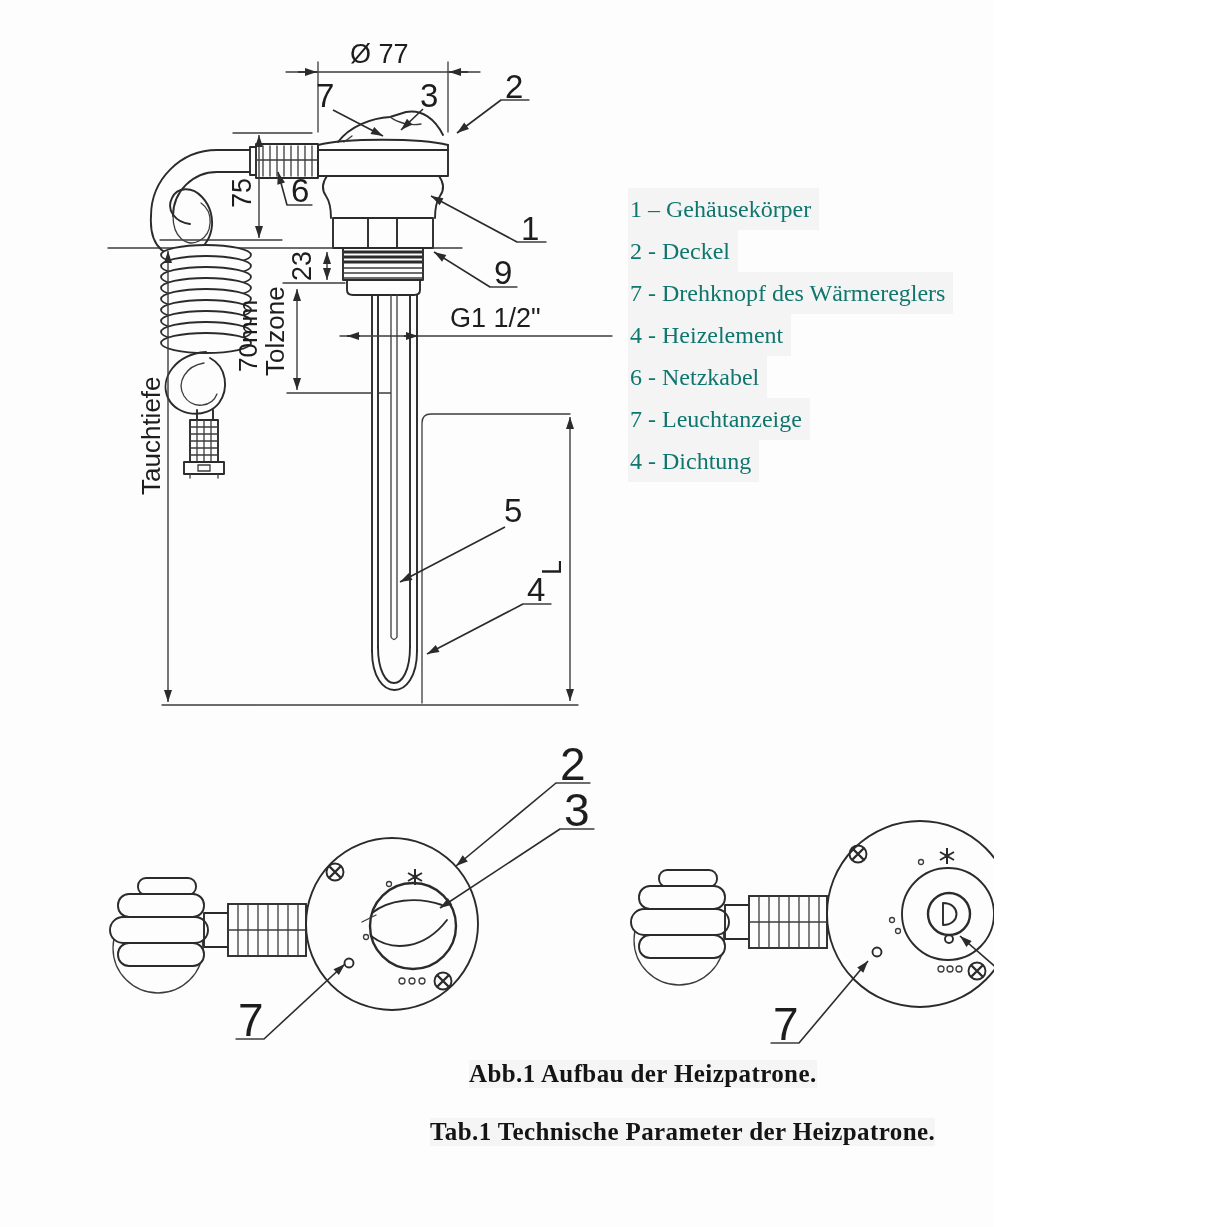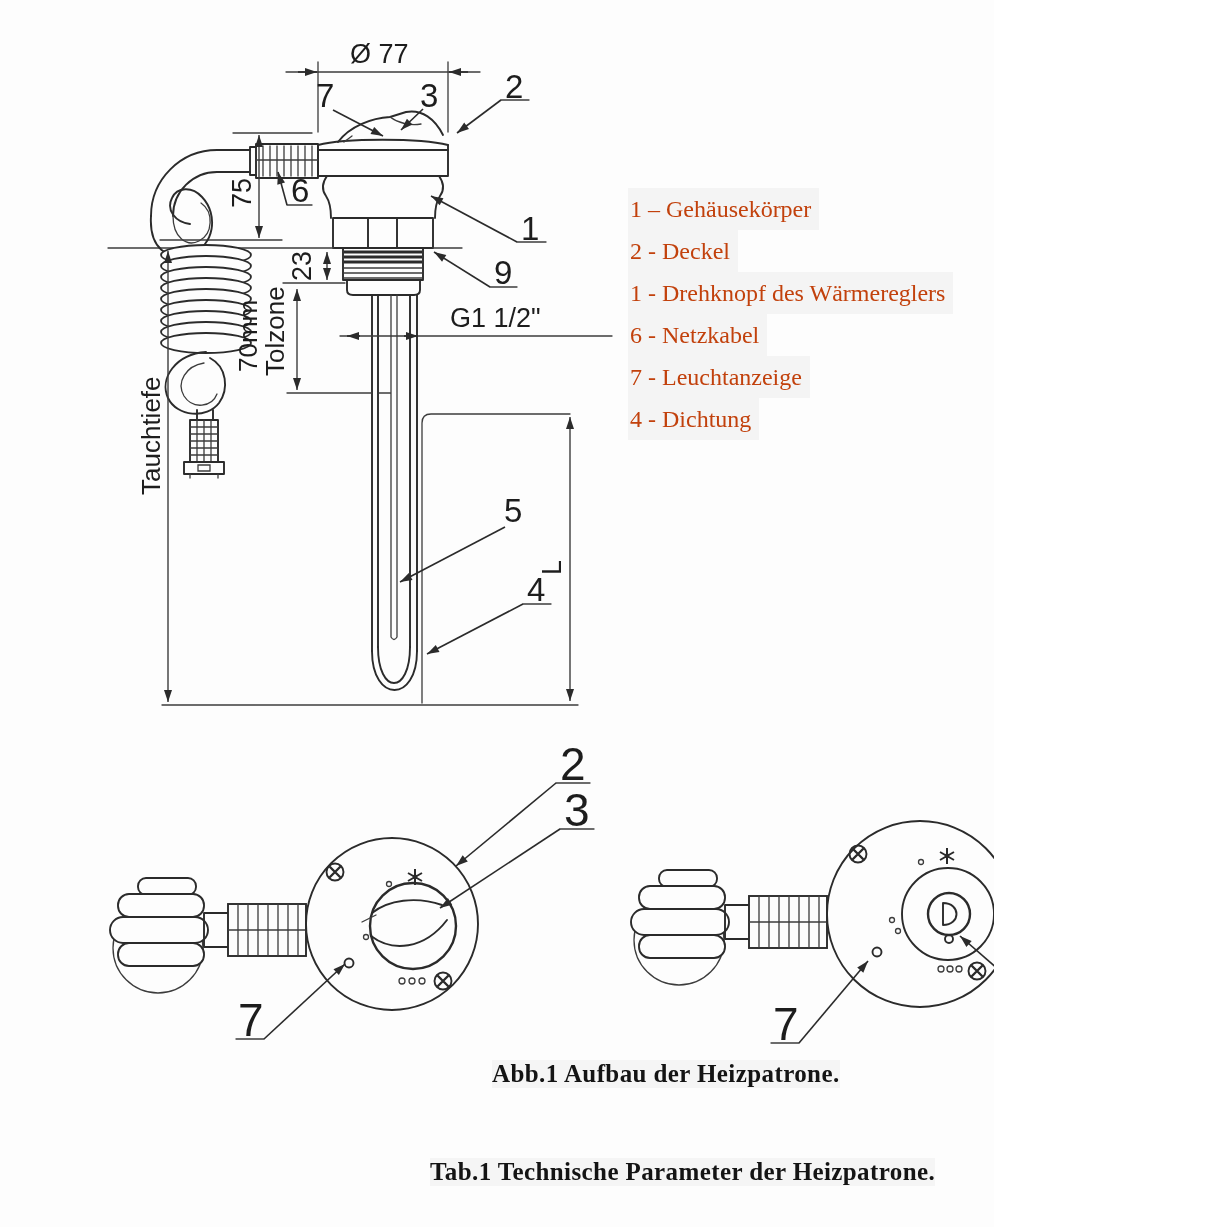--- a/index.html
+++ b/index.html
@@ -20,29 +20,29 @@
 
   
   svg text{fill:#1d1d1d;font-family:"Liberation Sans",sans-serif;}
   .cal{font-size:33px;}
   .calB{font-size:46px;}
   .dimt{font-size:27px;}
   .dimt2{font-size:26px;}
 
   
   .legend{position:absolute;left:628px;top:188px;font-family:"Liberation Serif","DejaVu Serif",serif;
-          font-size:24px;color:#c2410c;}
+          font-size:24px;color:#0f766e;}
   .legend-item{line-height:42px;height:42px;width:fit-content;background:rgba(0,0,0,0.035);
                padding:0 8px 0 2px;white-space:nowrap;}
 
   
   .cap{position:absolute;font-family:"Liberation Serif","DejaVu Serif",serif;color:#141414;
        font-weight:600;letter-spacing:0.4px;width:fit-content;background:rgba(0,0,0,0.03);}
-  .cap-abb{left:492px;top:1060px;font-size:25px;}
-  .cap-tab{left:430px;top:1158px;font-size:25px;}
+  .cap-abb{left:469px;top:1060px;font-size:25px;}
+  .cap-tab{left:430px;top:1118px;font-size:25px;}
 </style>
 </head>
 <body>
 
 <div class="page">
 
 <svg width="1214" height="1227" viewBox="0 0 1214 1227">
   <defs>
     <marker id="ae" markerWidth="14" markerHeight="10" refX="12.5" refY="4.5" orient="auto" markerUnits="userSpaceOnUse">
       <path d="M0.5,0.5 L12.5,4.5 L0.5,8.5 Z" fill="#2b2b2b"></path>
@@ -281,21 +281,22 @@
       <text class="calB" x="773" y="1040">7</text>
       <path class="t" d="M771,1043 H799"></path>
       <path class="ld" d="M799,1043 L868,961"></path>
     </g>
   </g>
 </svg>
 
   <div class="legend">
     <div class="legend-item">1 – Gehäusekörper</div>
     <div class="legend-item">2 - Deckel</div>
-    <div class="legend-item">1 - Drehknopf des Wärmereglers</div>
+    <div class="legend-item">7 - Drehknopf des Wärmereglers</div>
+    <div class="legend-item">4 - Heizelement</div>
     <div class="legend-item">6 - Netzkabel</div>
     <div class="legend-item">7 - Leuchtanzeige</div>
     <div class="legend-item">4 - Dichtung</div>
   </div>
 
   <div class="cap cap-abb">Abb.1 Aufbau der Heizpatrone.</div>
   <div class="cap cap-tab">Tab.1 Technische Parameter der Heizpatrone.</div>
 
 </div>
 

